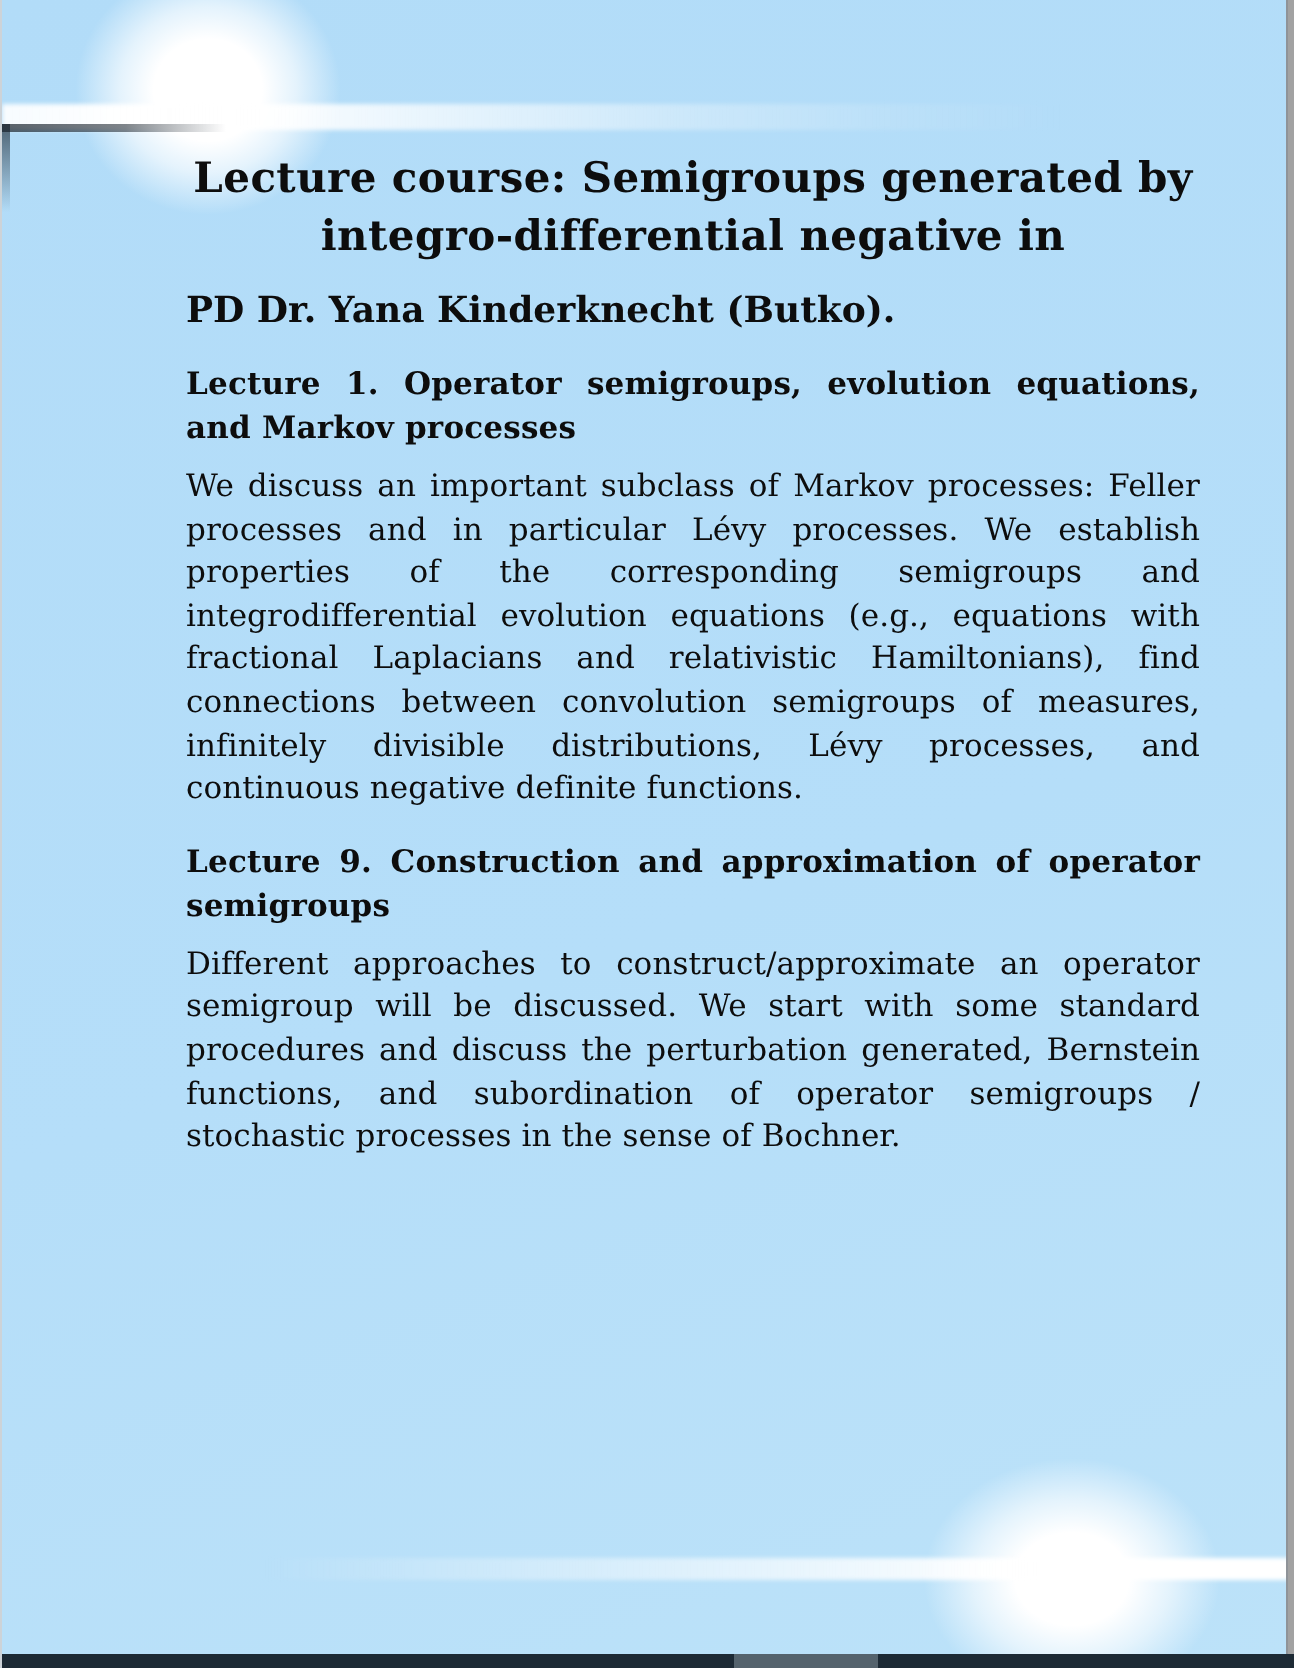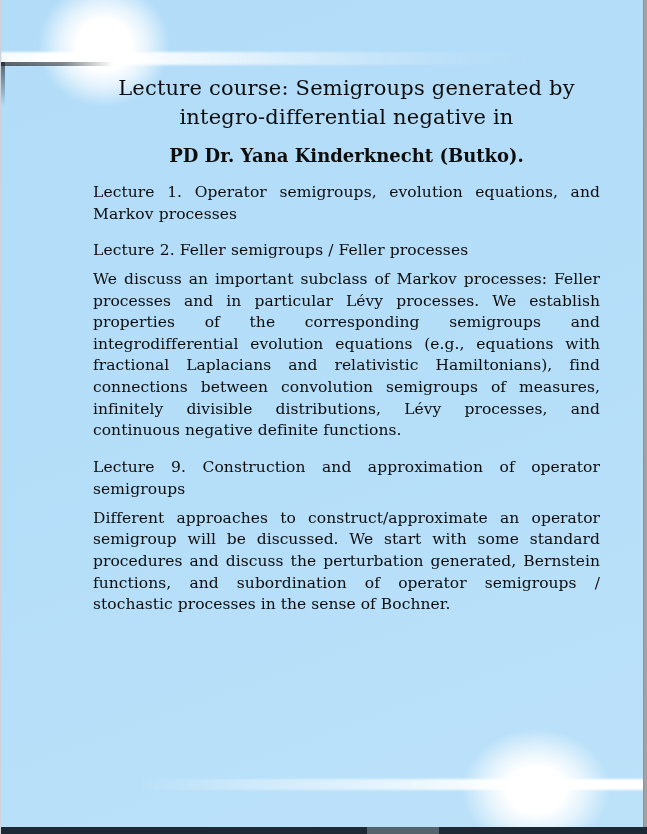--- a/index.html
+++ b/index.html
@@ -46,29 +46,29 @@
     background:radial-gradient(closest-side,#ffffff 0%,#ffffff 30%,rgba(255,255,255,.6) 52%,rgba(255,255,255,0) 78%);
   }
   .beam-bottom{
     left:0;top:779px;width:647px;height:11px;
     background:linear-gradient(90deg,rgba(255,255,255,0) 0%,rgba(255,255,255,0) 20%,rgba(255,255,255,.3) 38%,rgba(255,255,255,.65) 60%,#ffffff 80%,#ffffff 100%);
     filter:blur(1px);
   }
   
   .content{position:absolute;left:92px;right:47px;top:0;}
   .title{
-    margin:74px 0 0 0;font-size:21px;line-height:29px;font-weight:normal;
+    margin:74px 0 0 0;font-size:21px;line-height:29px;font-weight:bold;
     text-align:center;letter-spacing:.2px;
   }
   .title span{display:block;}
   .author{
-    margin:13px 0 0 0;font-size:18px;line-height:22px;font-weight:bold;text-align:center;
+    margin:13px 0 0 0;font-size:18px;line-height:22px;font-weight:bold;
   }
   .section h3{
-    margin:14px 0 0 0;font-size:15.5px;line-height:22px;font-weight:normal;
+    margin:14px 0 0 0;font-size:15.5px;line-height:22px;font-weight:bold;
     text-align:justify;letter-spacing:.1px;
   }
   .section p{
     margin:8px 0 0 0;font-size:15.5px;line-height:21.6px;text-align:justify;
     letter-spacing:.05px;
   }
   
   .v-scrollbar{
     position:absolute;right:0;top:0;width:4px;height:827px;
     background:var(--right-scrollbar,#a2a2a2);border-left:1px solid #8f9398;box-sizing:border-box;
@@ -99,21 +99,20 @@
       <span>Lecture course: Semigroups generated by</span>
       <span>integro-differential negative in</span>
     </h1>
     <h2 class="author">PD Dr. Yana Kinderknecht (Butko).</h2>
 
     <div class="section">
       <h3>Lecture 1. Operator semigroups, evolution equations, and Markov processes</h3>
     </div>
 
     <div class="section">
-      <h3>Lecture 2. Feller semigroups / Feller processes</h3>
       <p>We discuss an important subclass of Markov processes: Feller processes and in particular Lévy processes. We establish properties of the corresponding semigroups and integrodifferential evolution equations (e.g., equations with fractional Laplacians and relativistic Hamiltonians), find connections between convolution semigroups of measures, infinitely divisible distributions, Lévy processes, and continuous negative definite functions.</p>
     </div>
 
     <div class="section">
       <h3>Lecture 9. Construction and approximation of operator semigroups</h3>
       <p>Different approaches to construct/approximate an operator semigroup will be discussed. We start with some standard procedures and discuss the perturbation generated, Bernstein functions, and subordination of operator semigroups / stochastic processes in the sense of Bochner.</p>
     </div>
   </div>
 
   <div class="v-scrollbar"></div>

